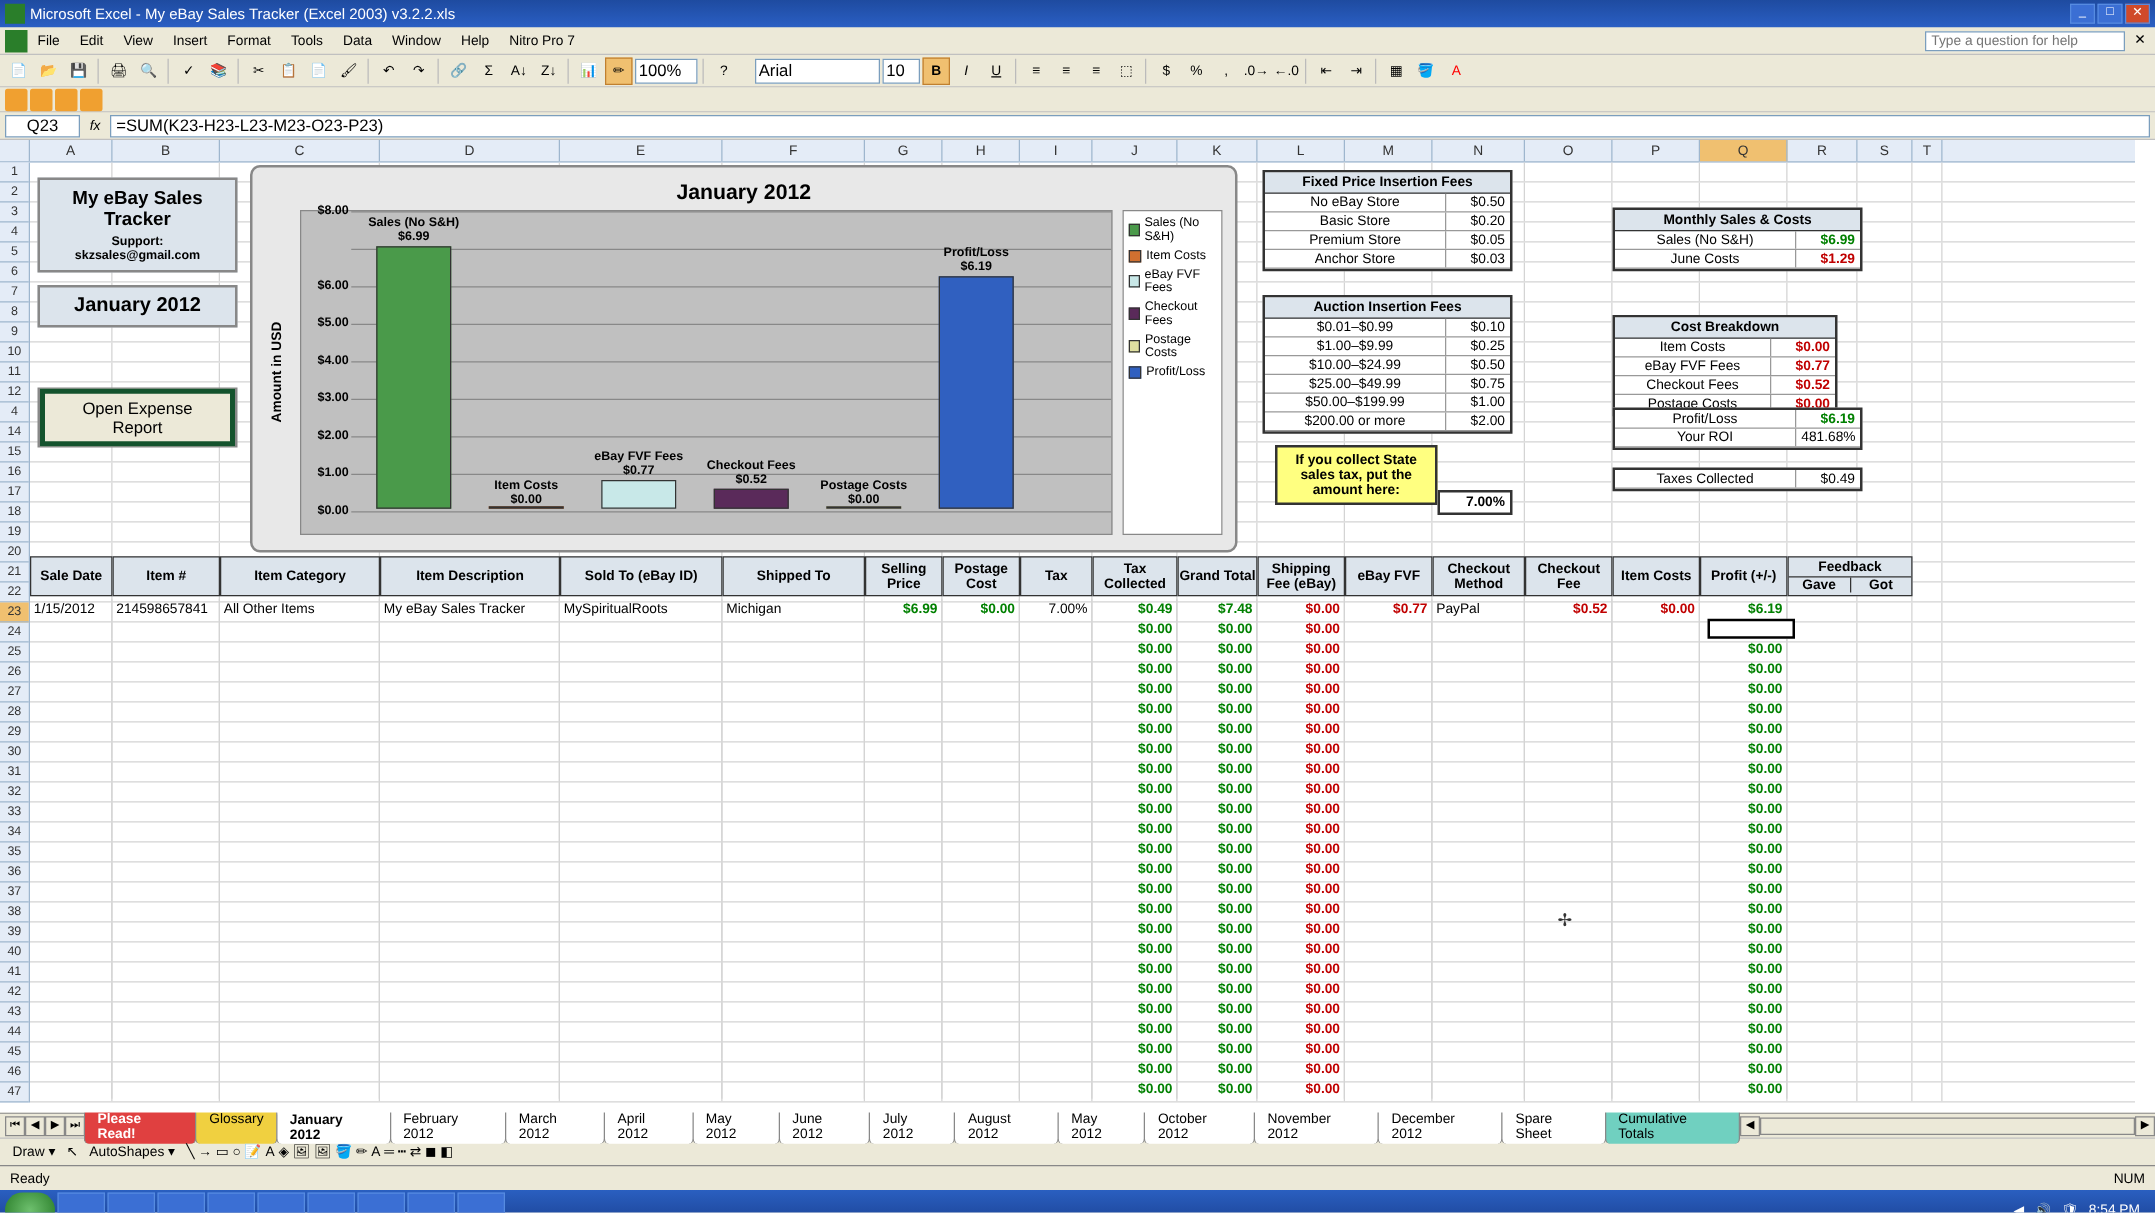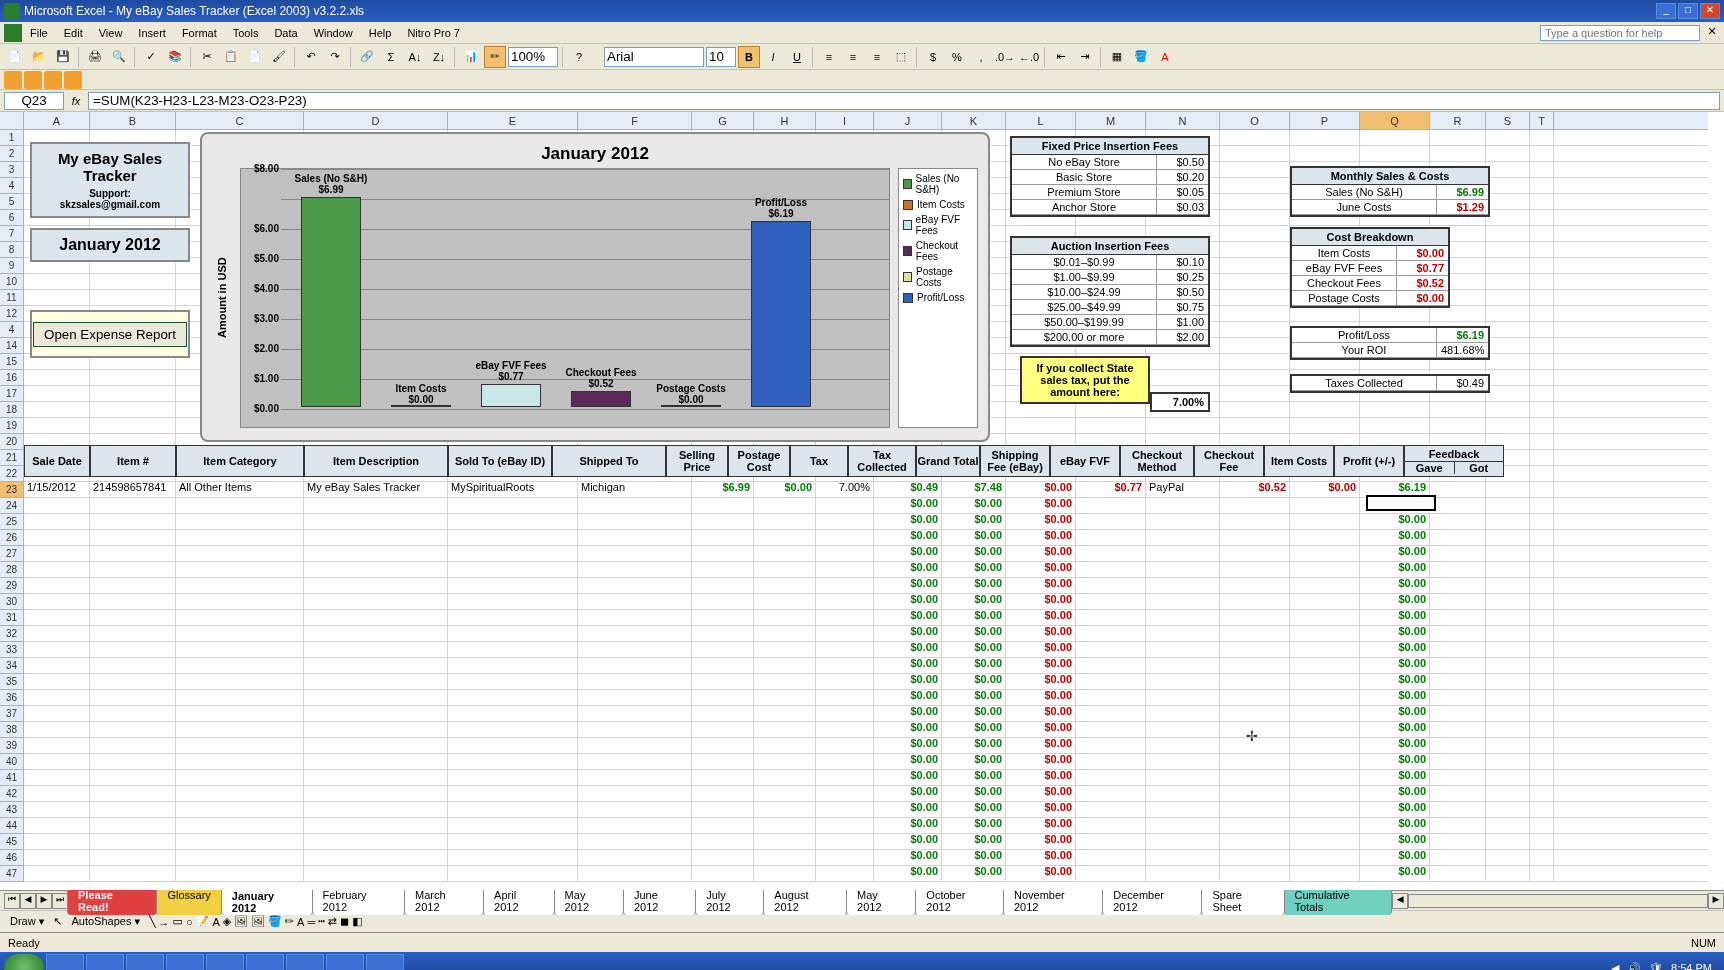--- a/index.html
+++ b/index.html
@@ -49,21 +49,21 @@
 .cellrow { display: flex; height: 16px; border-bottom: 1px solid #d4d4d4; }
 .cellrow .c { border-right: 1px solid #d4d4d4; font-size: 11px; padding: 0 3px; line-height: 16px; overflow: hidden; white-space: nowrap; }
 
 
 .overlay { position: absolute; }
 .trackertitle { left: 30px; top: 30px; width: 160px; background: #dce4ec; border: 2px solid #888; text-align: center; padding: 6px; }
 .trackertitle .t1 { font-size: 15px; font-weight: bold; }
 .trackertitle .sup { font-size: 10px; font-weight: bold; margin-top: 4px; }
 .monthlabel { left: 30px; top: 116px; width: 160px; background: #dce4ec; border: 2px solid #888; text-align: center; padding: 6px; font-size: 16px; font-weight: bold; }
 .expensebtn { left: 30px; top: 198px; width: 160px; height: 48px; border: 2px solid #888; background: #fffce0; text-align: center; display: flex; align-items: center; justify-content: center; }
-.expensebtn button { background: #ece9d8; border: 1px solid #14532d; padding: 4px 10px; cursor: pointer; font-family: inherit; }
+.expensebtn button { background: #ece9d8; border: 4px solid #14532d; padding: 4px 10px; cursor: pointer; font-family: inherit; }
 
 
 .chartbox { left: 200px; top: 20px; width: 790px; height: 310px; background: #e8e8e8; border: 2px solid #888; border-radius: 8px; padding: 10px; }
 .charttitle { text-align: center; font-size: 17px; font-weight: bold; margin-bottom: 4px; }
 .chartarea { display: flex; height: 260px; }
 .chartplot { flex: 1; position: relative; background: #c0c0c0; margin: 0 8px; border: 1px solid #888; }
 .ylabel { writing-mode: vertical-rl; transform: rotate(180deg); text-align: center; font-size: 11px; font-weight: bold; padding: 4px; }
 .yaxis { position: absolute; left: 0; top: 0; bottom: 20px; width: 40px; }
 .yaxis .tick { position: absolute; right: 2px; font-size: 10px; font-weight: bold; }
 .gridline { position: absolute; left: 40px; right: 0; height: 1px; background: #888; }
@@ -1486,21 +1486,21 @@
           <div class="lbl">Sales (No S&amp;H)</div>
           <div class="val green">$6.99</div>
         </div>
         <div class="row">
           <div class="lbl">June Costs</div>
           <div class="val red">$1.29</div>
         </div>
       </div>
   </div>
 
-  <div class="overlay infotable" style="left:1290px;top:115px;width:160px">
+  <div class="overlay infotable" style="left:1290px;top:140px;width:180px">
     <div class="hdr">Cost Breakdown</div>
     <div id="breakdownrows">
         <div class="row">
           <div class="lbl">Item Costs</div>
           <div class="val red">$0.00</div>
         </div>
         <div class="row">
           <div class="lbl">eBay FVF Fees</div>
           <div class="val red">$0.77</div>
         </div>
@@ -1535,21 +1535,21 @@
           <div class="val ">$0.49</div>
         </div>
       </div>
   </div>
 
   <div class="overlay datahdr" id="datahdr" style="left: 24px;">
       <div class="dh" style="width: 66px;">Sale Date</div>
       <div class="dh" style="width: 86px;">Item #</div>
       <div class="dh" style="width: 128px;">Item Category</div>
       <div class="dh" style="width: 144px;">Item Description</div>
-      <div class="dh" style="width: 104px;">Sold To (eBay ID)</div>
+      <div class="dh" style="width: 130px;">Sold To (eBay ID)</div>
       <div class="dh" style="width: 114px;">Shipped To</div>
       <div class="dh" style="width: 62px;">Selling Price</div>
       <div class="dh" style="width: 62px;">Postage Cost</div>
       <div class="dh" style="width: 58px;">Tax</div>
       <div class="dh" style="width: 68px;">Tax Collected</div>
       <div class="dh" style="width: 64px;">Grand Total</div>
       <div class="dh" style="width: 70px;">Shipping Fee (eBay)</div>
       <div class="dh" style="width: 70px;">eBay FVF</div>
       <div class="dh" style="width: 74px;">Checkout Method</div>
       <div class="dh" style="width: 70px;">Checkout Fee</div>

